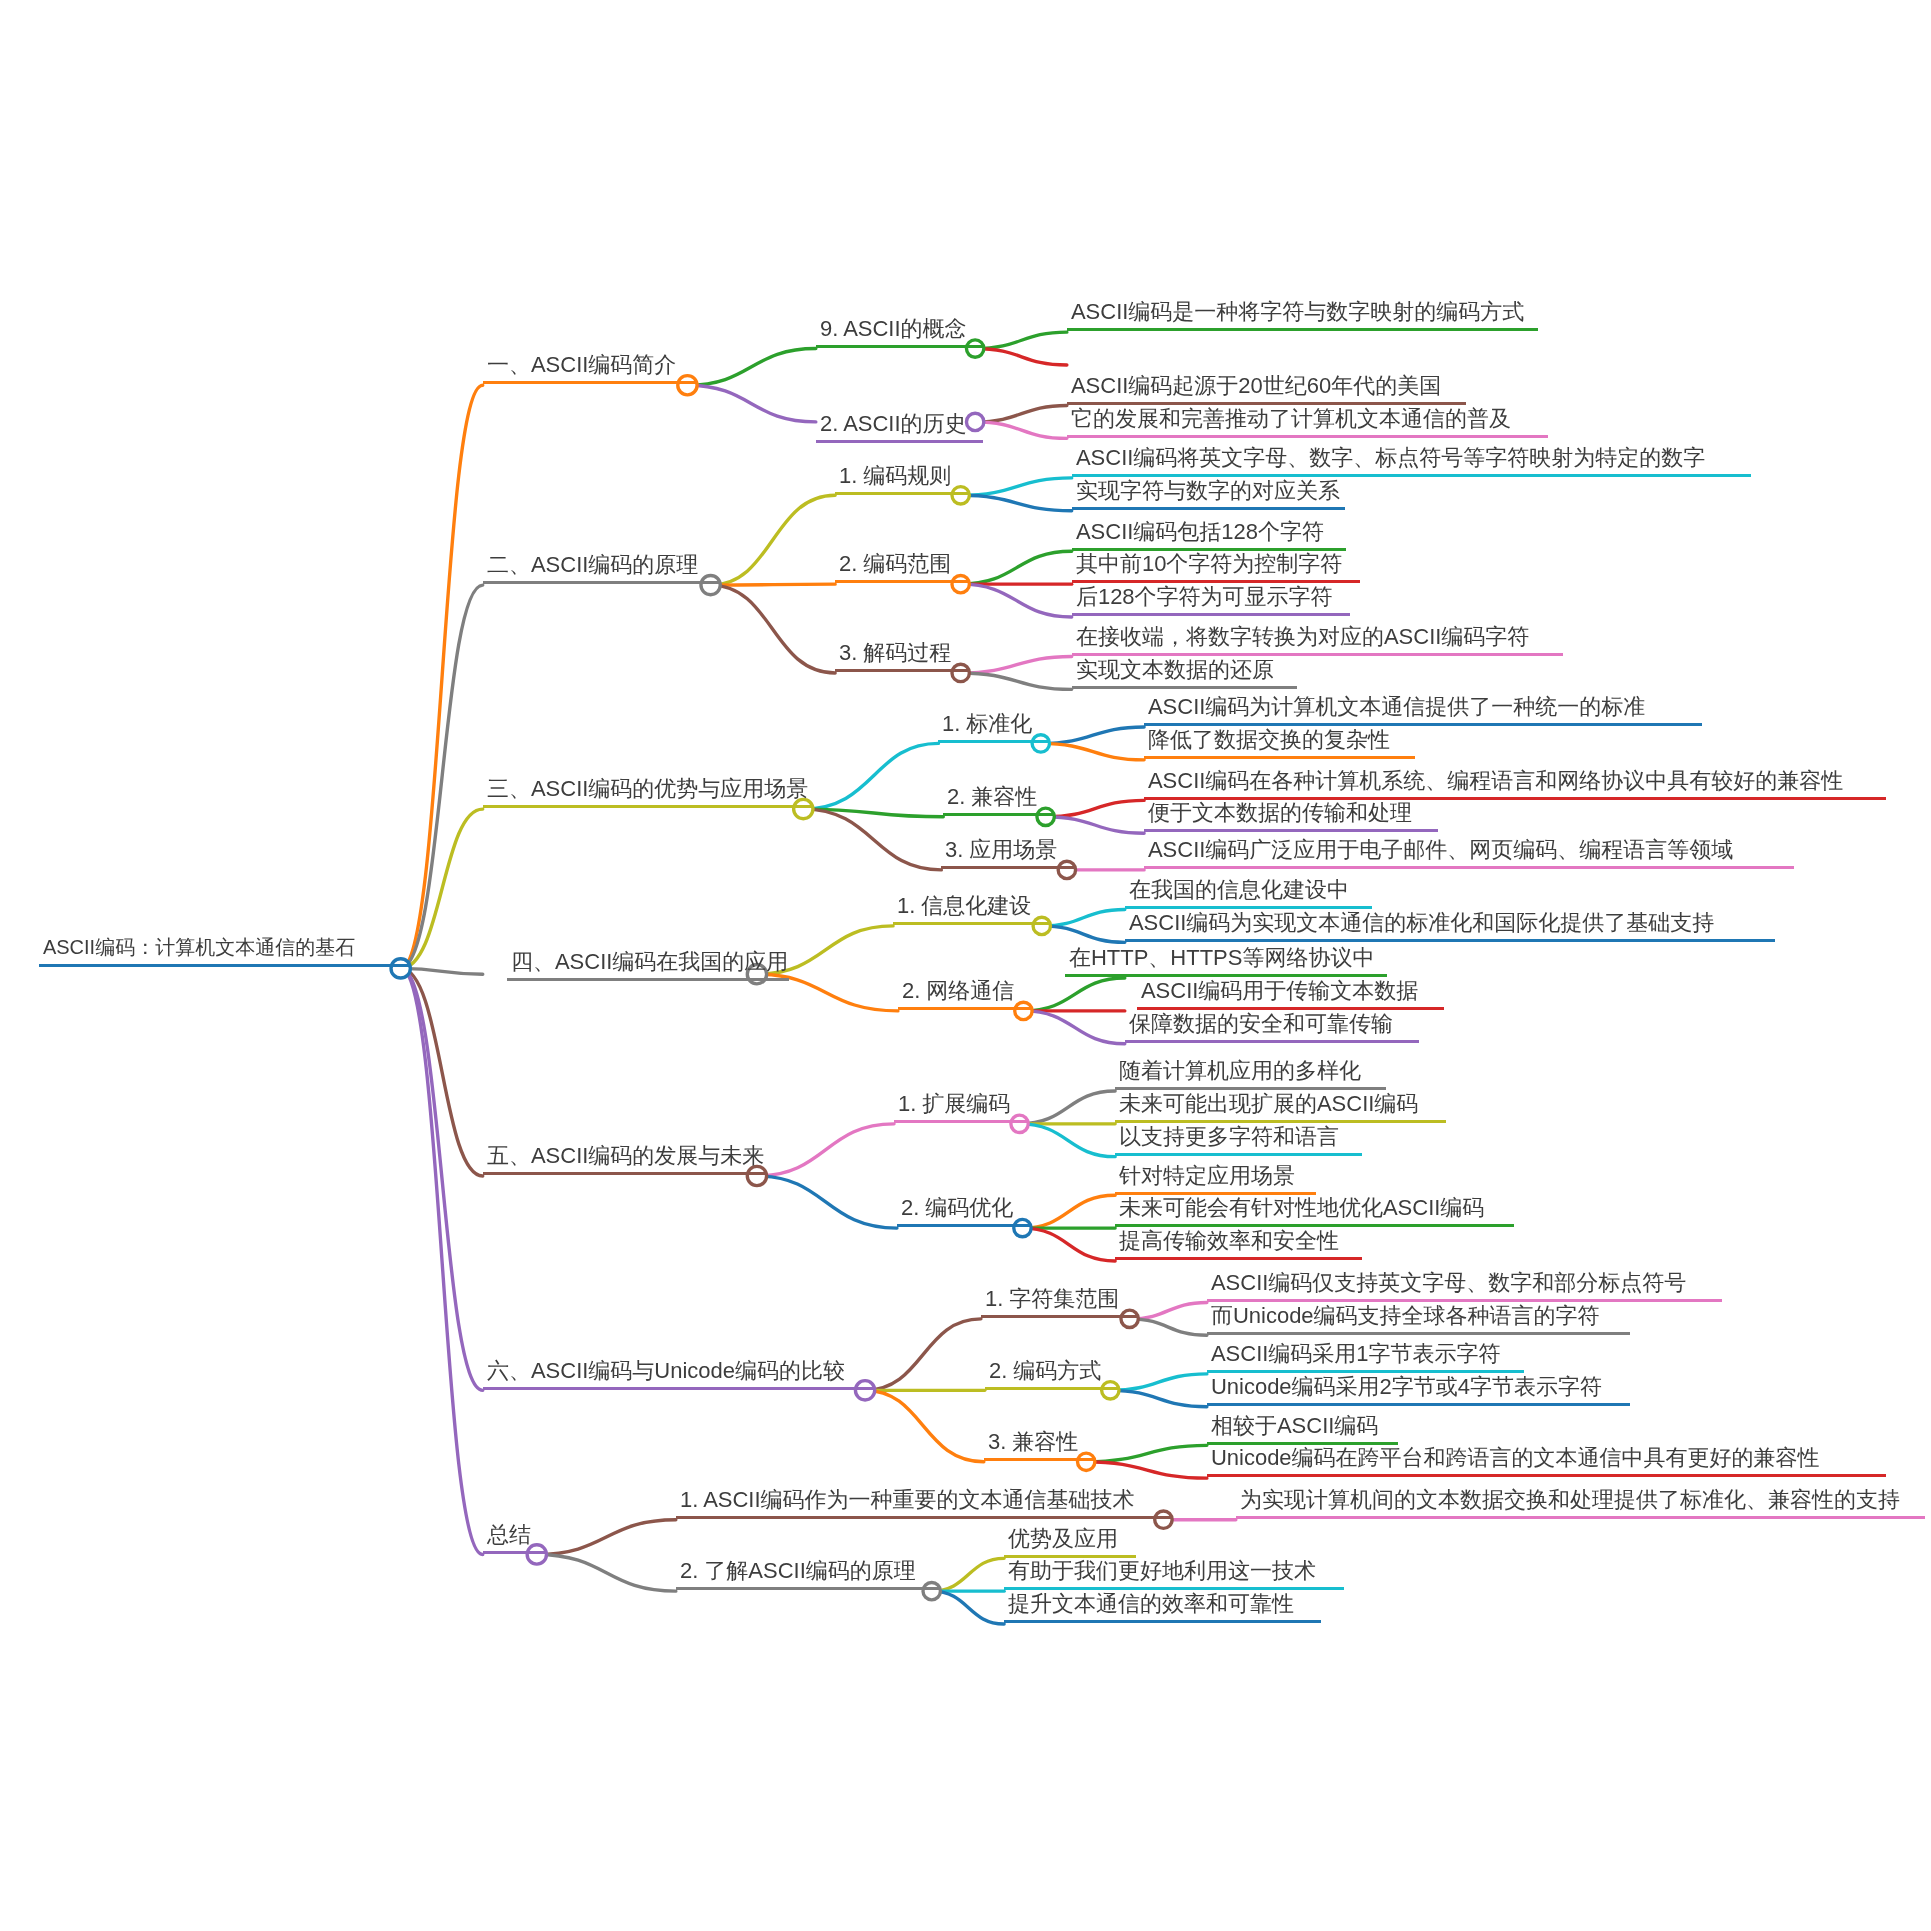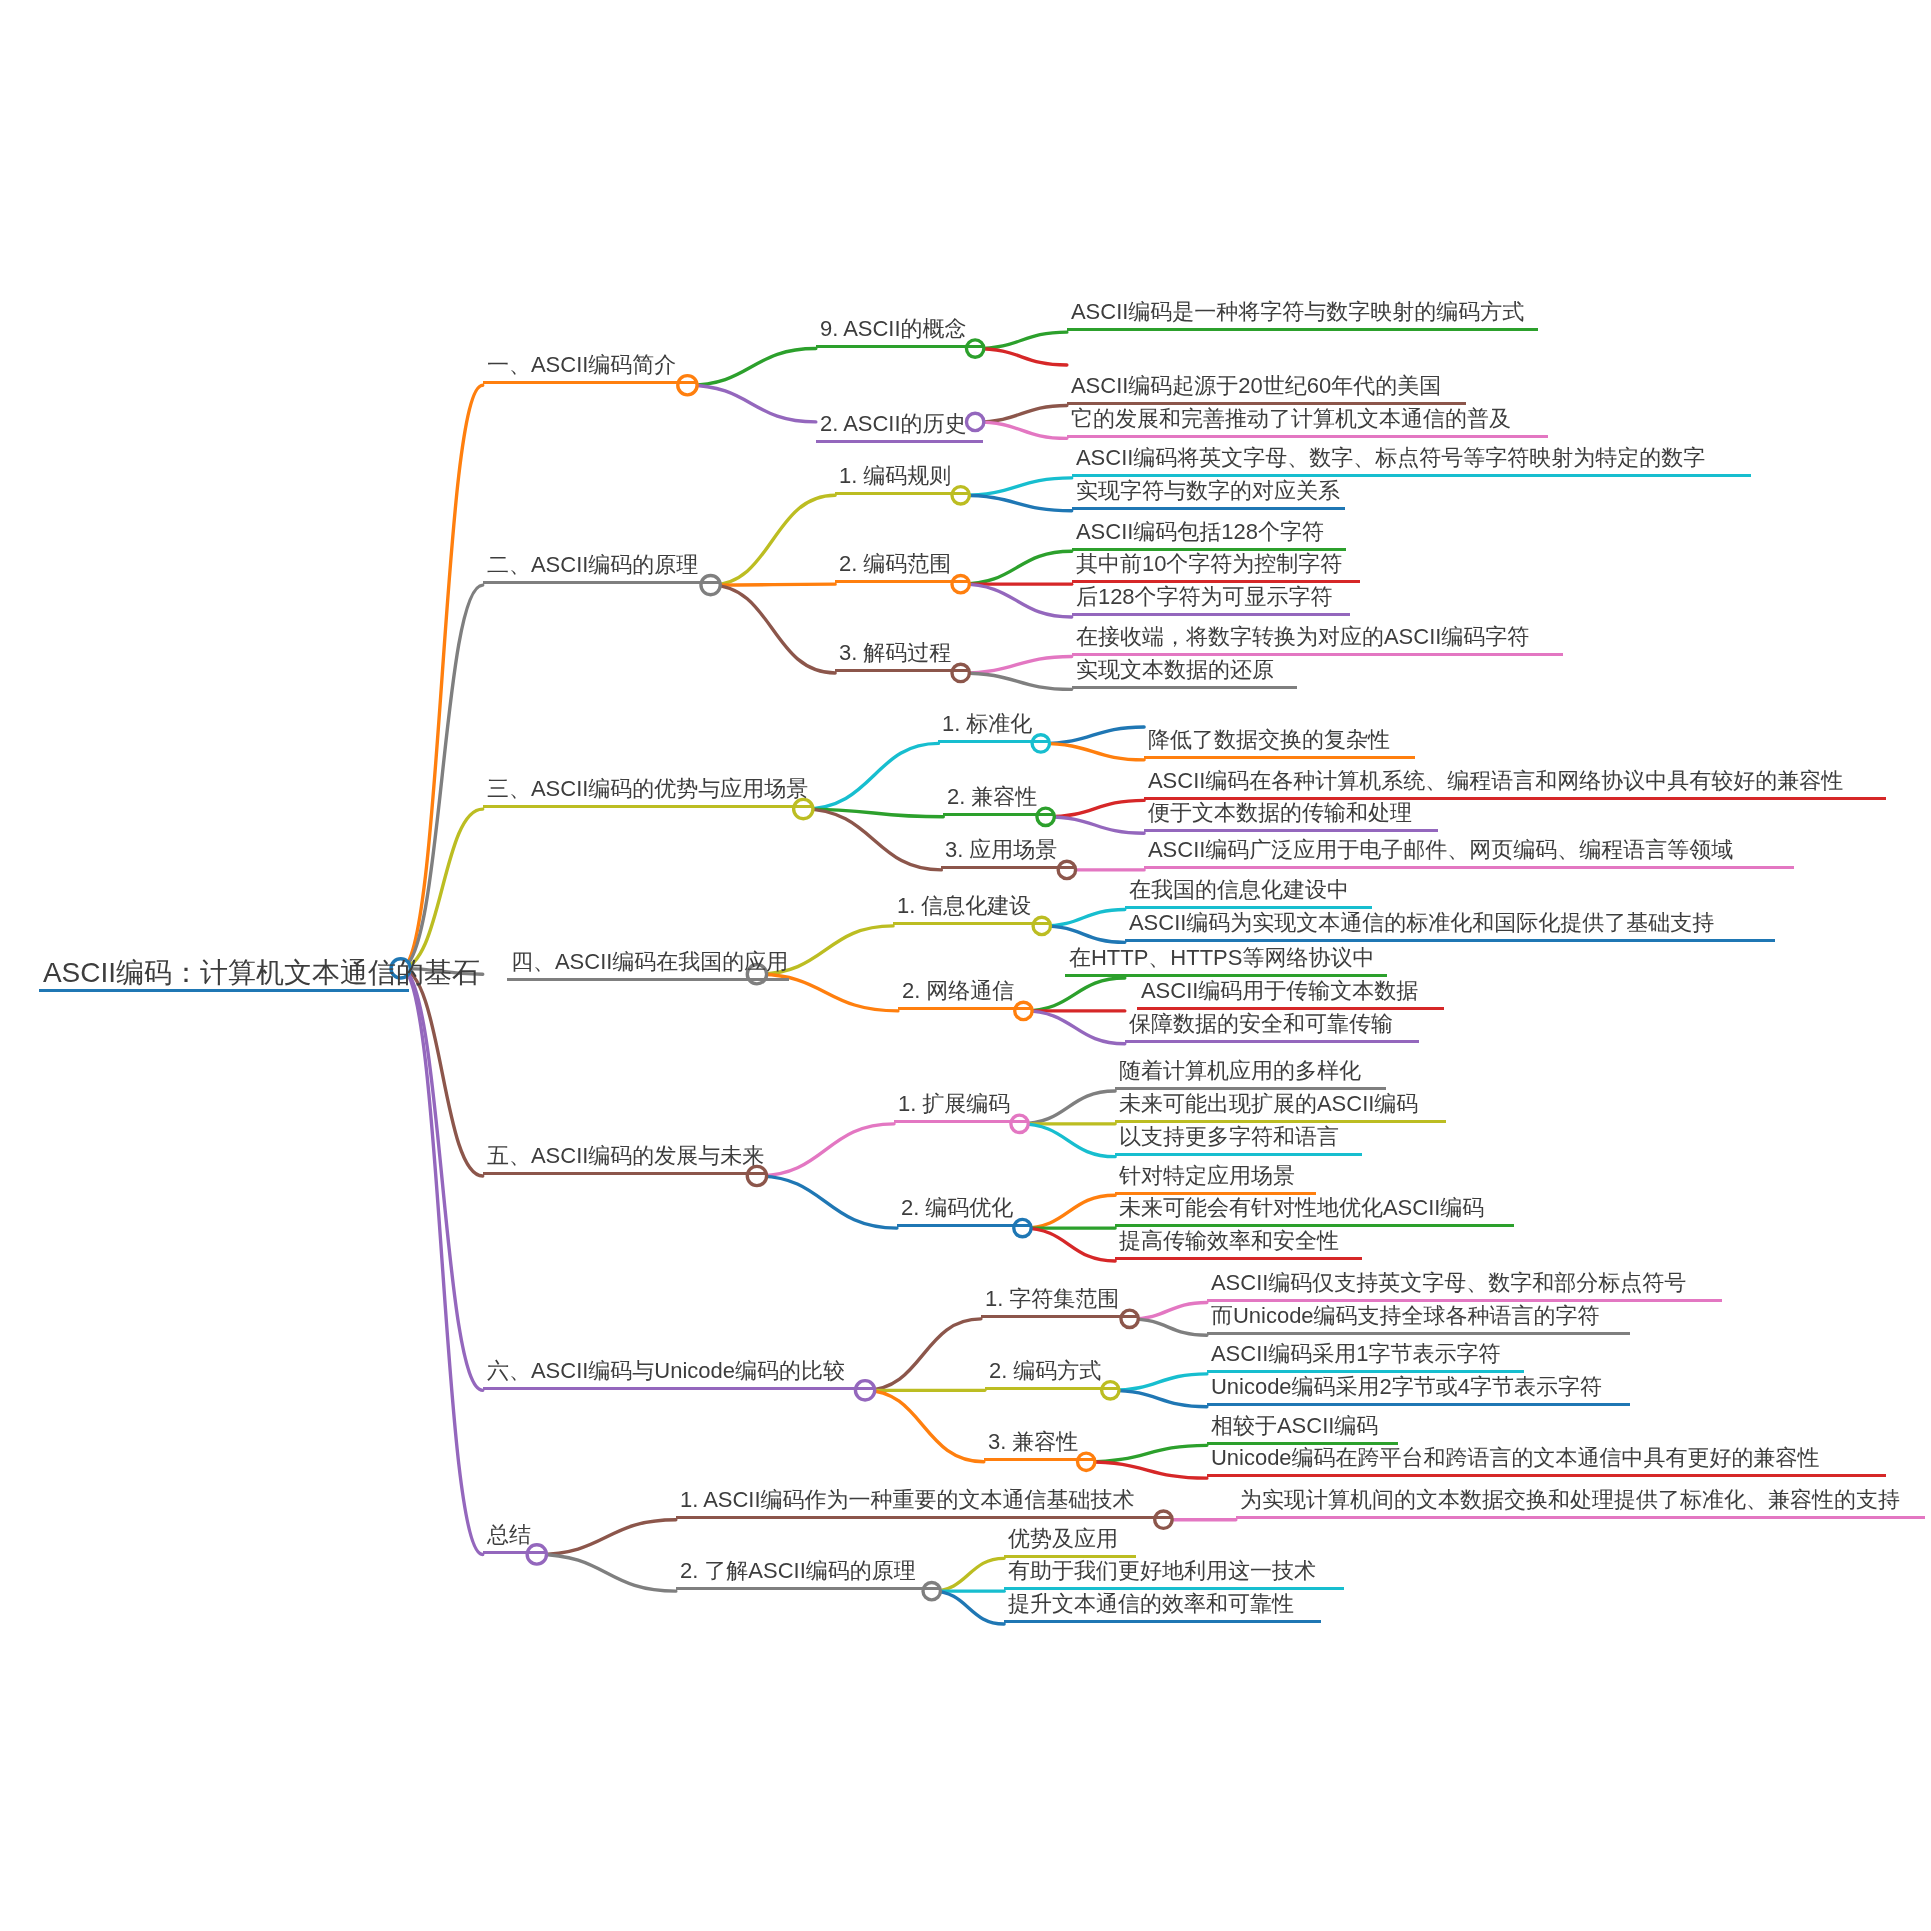--- a/index.html
+++ b/index.html
@@ -11,21 +11,21 @@
     white-space:nowrap;
     color:#3d3d3d;
     font-size:22px;
     height:29px;
     line-height:29px;
     padding:0 3.9px 1.9px 3.9px;
     border-bottom:3.9px solid #888;
     box-sizing:content-box;
     overflow:visible;
   }
-  .root{font-size:28px;margin-top:25px;}
+  .root{font-size:20px;}
   path.link{fill:none;stroke-width:3.5px;stroke-linecap:round;}
   circle.toggle{fill:#ffffff;stroke-width:3.5px;}
 </style>
 </head>
 <body>
 
 <div id="canvas">
 
 <svg width="1931" height="1931" viewBox="0 0 2000 2000">
   <g>
@@ -166,20 +166,21 @@
 <div class="node" style="left:1072px;top:476px;width:265px;border-color:#1f77b4;">实现字符与数字的对应关系</div>
 <div class="node" style="left:835px;top:549px;width:126px;border-color:#ff7f0e;">2. 编码范围</div>
 <div class="node" style="left:1072px;top:517px;width:266px;border-color:#2ca02c;">ASCII编码包括128个字符</div>
 <div class="node" style="left:1072px;top:549px;width:280px;border-color:#d62728;">其中前10个字符为控制字符</div>
 <div class="node" style="left:1072px;top:582px;width:270px;border-color:#9467bd;">后128个字符为可显示字符</div>
 <div class="node" style="left:835px;top:638px;width:126px;border-color:#8c564b;">3. 解码过程</div>
 <div class="node" style="left:1072px;top:622px;width:483px;border-color:#e377c2;">在接收端，将数字转换为对应的ASCII编码字符</div>
 <div class="node" style="left:1072px;top:655px;width:217px;border-color:#7f7f7f;">实现文本数据的还原</div>
 
 <div class="node" style="left:938px;top:709px;width:102px;border-color:#17becf;">1. 标准化</div>
+<div class="node" style="left:1144px;top:692px;width:550px;border-color:#1f77b4;">ASCII编码为计算机文本通信提供了一种统一的标准</div>
 <div class="node" style="left:1144px;top:725px;width:263px;border-color:#ff7f0e;">降低了数据交换的复杂性</div>
 <div class="node" style="left:943px;top:782px;width:102px;border-color:#2ca02c;">2. 兼容性</div>
 <div class="node" style="left:1144px;top:766px;width:734px;border-color:#d62728;">ASCII编码在各种计算机系统、编程语言和网络协议中具有较好的兼容性</div>
 <div class="node" style="left:1144px;top:798px;width:286px;border-color:#9467bd;">便于文本数据的传输和处理</div>
 <div class="node" style="left:941px;top:835px;width:126px;border-color:#8c564b;">3. 应用场景</div>
 <div class="node" style="left:1144px;top:835px;width:642px;border-color:#e377c2;">ASCII编码广泛应用于电子邮件、网页编码、编程语言等领域</div>
 
 <div class="node" style="left:893px;top:891px;width:149px;border-color:#bcbd22;">1. 信息化建设</div>
 <div class="node" style="left:1125px;top:875px;width:239px;border-color:#17becf;">在我国的信息化建设中</div>
 <div class="node" style="left:1125px;top:908px;width:642px;border-color:#1f77b4;">ASCII编码为实现文本通信的标准化和国际化提供了基础支持</div>

